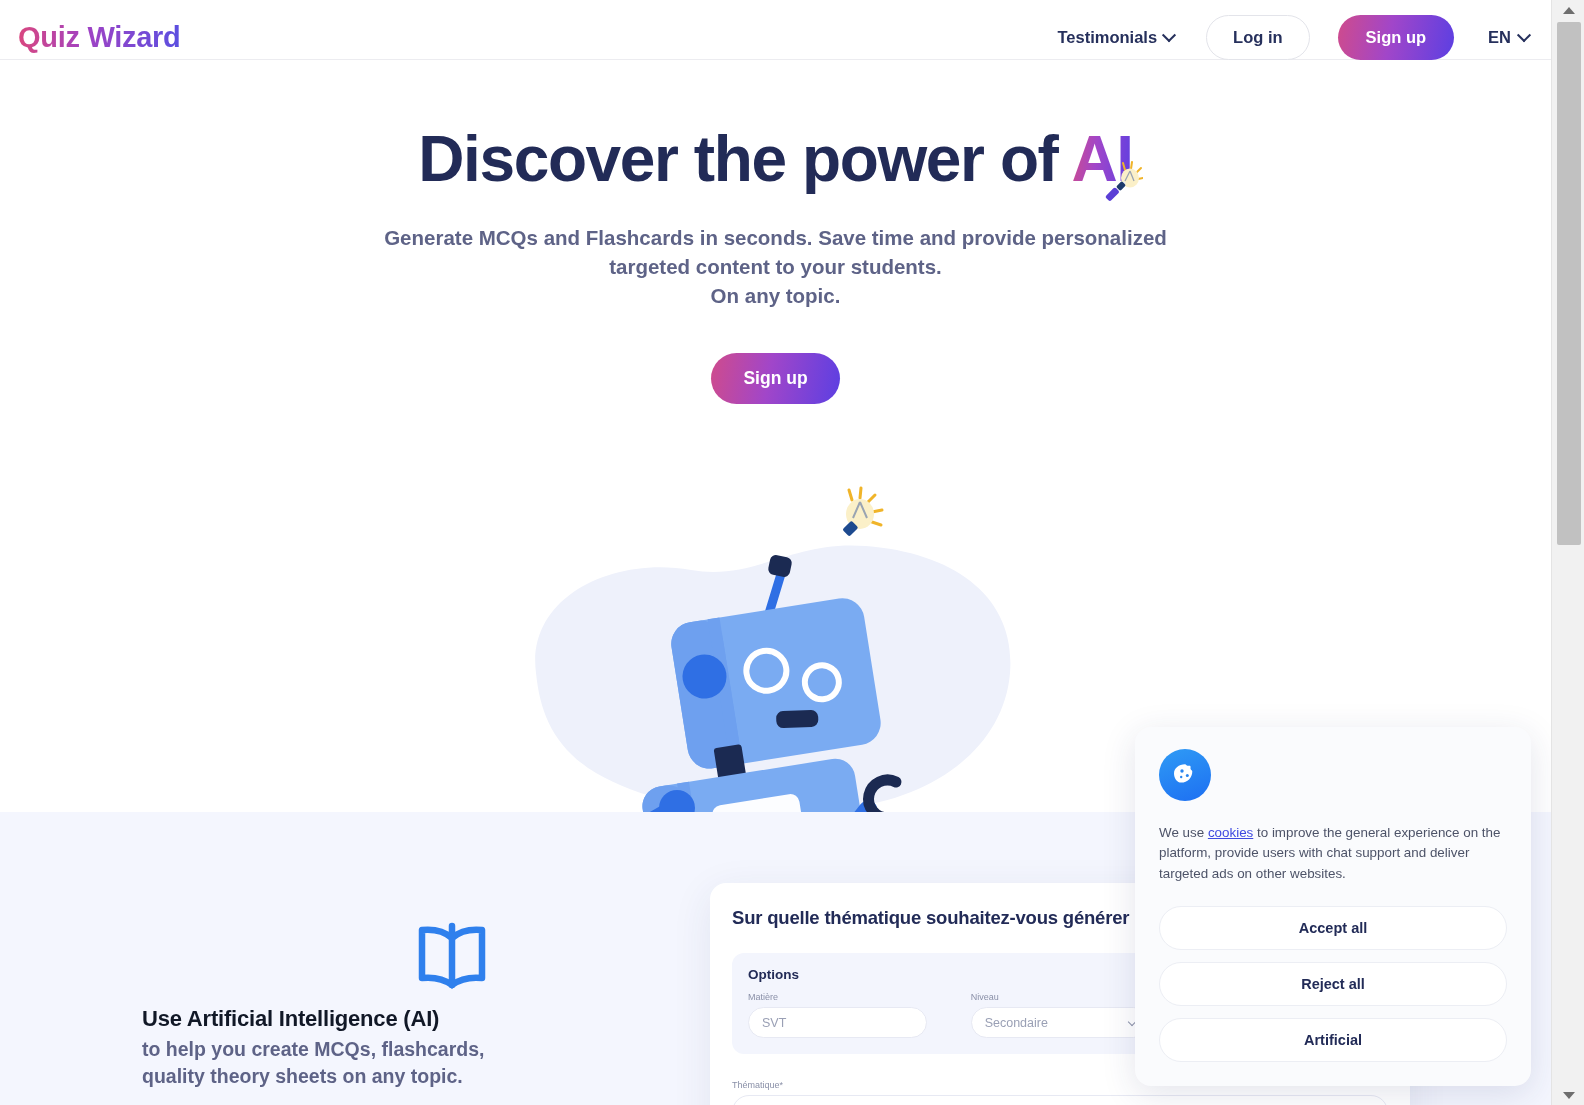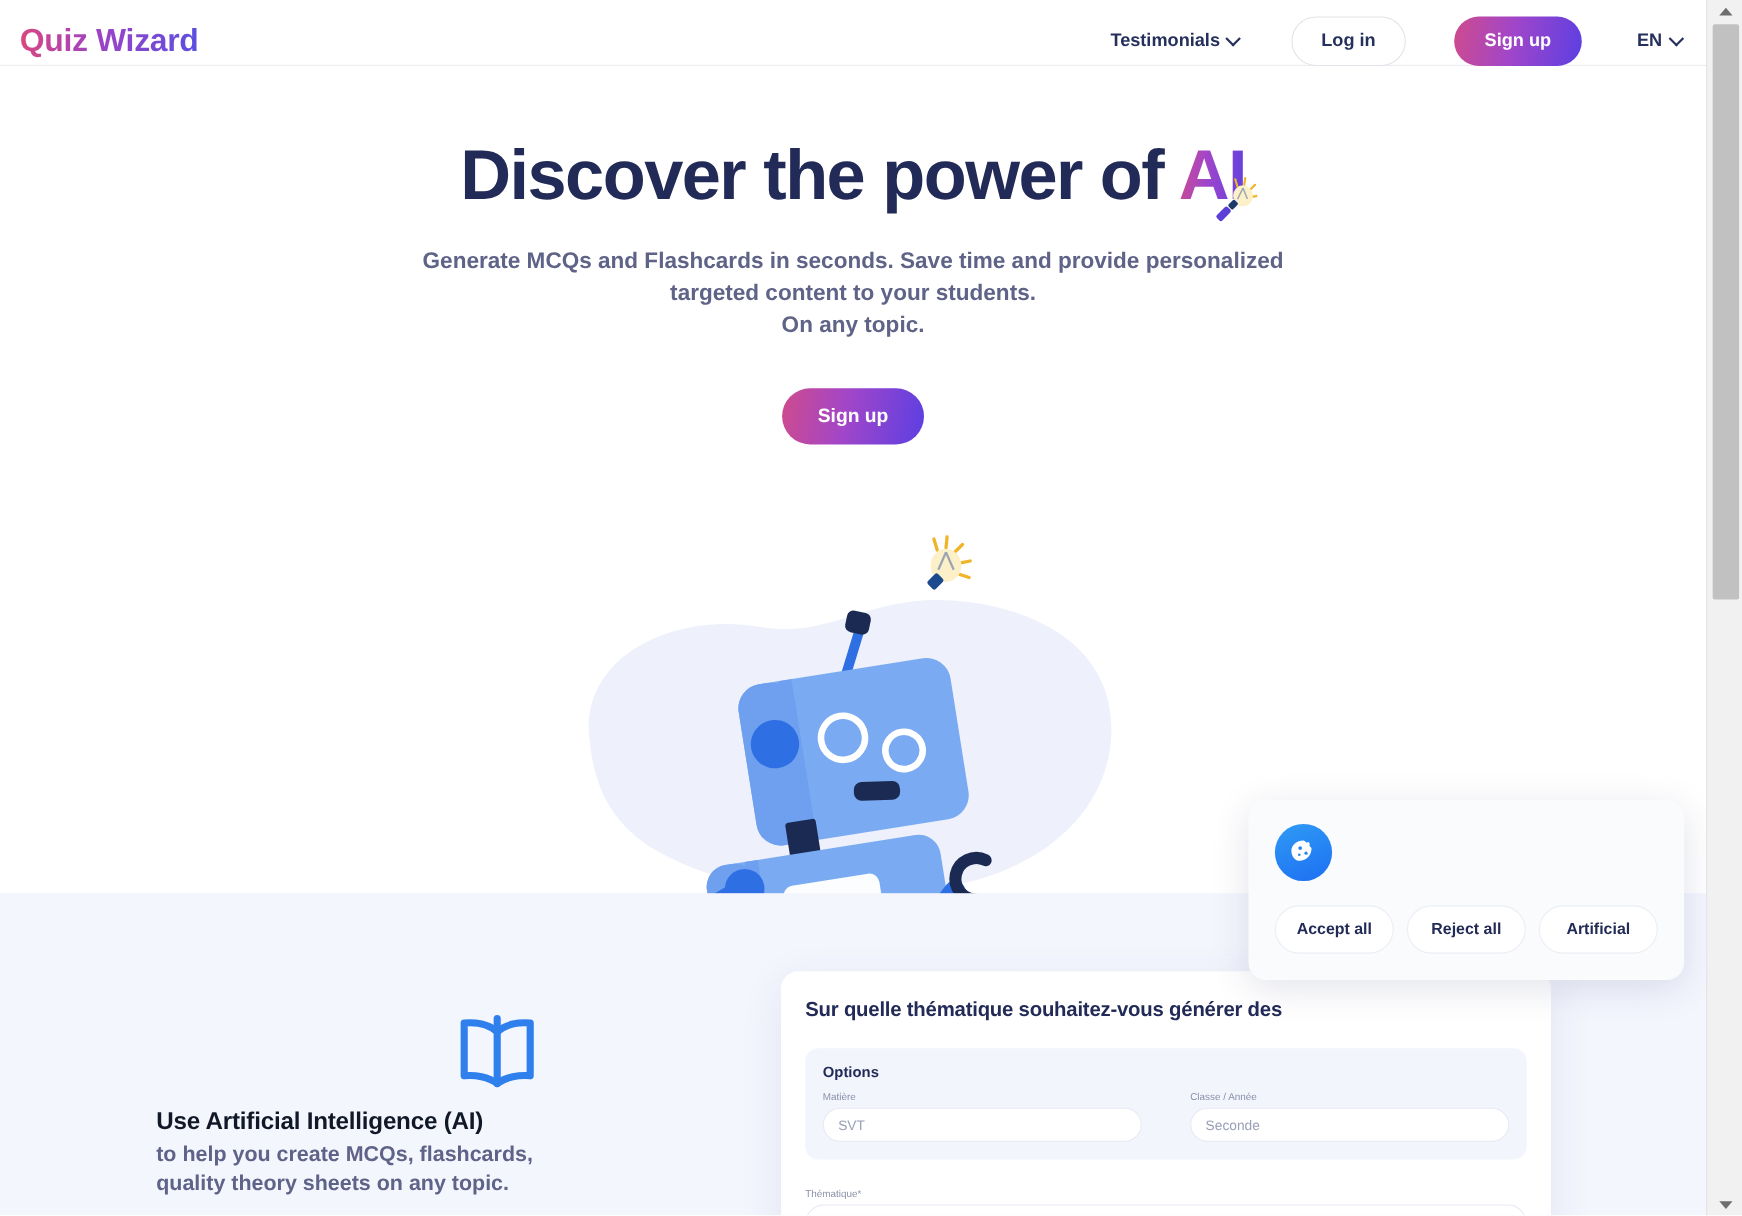--- a/index.html
+++ b/index.html
@@ -46,21 +46,21 @@
     -webkit-background-clip: text;
     background-clip: text;
     -webkit-text-fill-color: transparent;
     color: #a042c4;
     white-space: nowrap;
   }
 
   .nav-right {
     display: flex;
     align-items: center;
-    gap: 16px;
+    gap: 0;
   }
 
   .nav-dropdown {
     display: flex;
     align-items: center;
     gap: 7px;
     font-size: 16.5px;
     font-weight: 700;
     color: #26305c;
     padding: 8px 10px;
@@ -348,21 +348,21 @@
 
   .cookie-link {
     color: #3f4ae0;
     text-decoration: underline;
     cursor: pointer;
   }
 
   .cookie-actions {
     margin-top: 22px;
     display: flex;
-    flex-direction: row;
+    flex-direction: column;
     gap: 12px;
   }
 
   .cookie-btn {
     width: 100%;
     height: 44px;
     border: 1.4px solid #eceef4;
     border-radius: 24px;
     background: #ffffff;
     font-family: "Liberation Sans", sans-serif;
@@ -542,20 +542,27 @@
     <div class="options-panel">
       <div class="options-title">Options</div>
 
       <div class="options-row">
 
         <div class="field">
           <span class="field-label">Matière</span>
           <input class="field-input" readonly="" value="SVT" style="">
         </div>
 
+        <div class="field">
+          <span class="field-label">Niveau</span>
+          <div class="field-select">
+            <input class="field-input" readonly="" value="Secondaire" style="">
+            <span class="chev-sm"></span>
+          </div>
+        </div>
 
         <div class="field">
           <span class="field-label">Classe / Année</span>
           <input class="field-input" readonly="" value="Seconde" style="">
         </div>
 
       </div>
     </div>
 
     <div class="thematique-block">
@@ -571,20 +578,23 @@
       <svg width="26" height="26" viewBox="0 0 26 26">
         <path d="M13 2.2 c1.1 0 1.5 1.3 2.5 1.6 1 .3 2.1-.5 2.8.3 .7.8-.1 1.9.3 2.9
                  .4 1 1.7 1.3 1.7 2.4 0 6.2-4.9 11.2-11 11.2 C5.1 20.6 2 16.2 2 11.4
                  2 6.3 6.9 2.2 13 2.2 Z" fill="#ffffff"></path>
         <circle cx="10" cy="9" r="1.7" fill="#2a85f0"></circle>
         <circle cx="15.3" cy="13.6" r="1.5" fill="#2a85f0"></circle>
         <circle cx="9.2" cy="15" r="1.2" fill="#2a85f0"></circle>
       </svg>
     </div>
 
+    <p class="cookie-text">
+      <span>We use </span><a class="cookie-link">cookies</a><span> to improve the general experience on the platform, provide users with chat support and deliver targeted ads on other websites.</span>
+    </p>
 
     <div class="cookie-actions">
       <button class="cookie-btn">Accept all</button>
       <button class="cookie-btn">Reject all</button>
       <button class="cookie-btn">Artificial</button>
     </div>
   </div>
 
 </div>
 

